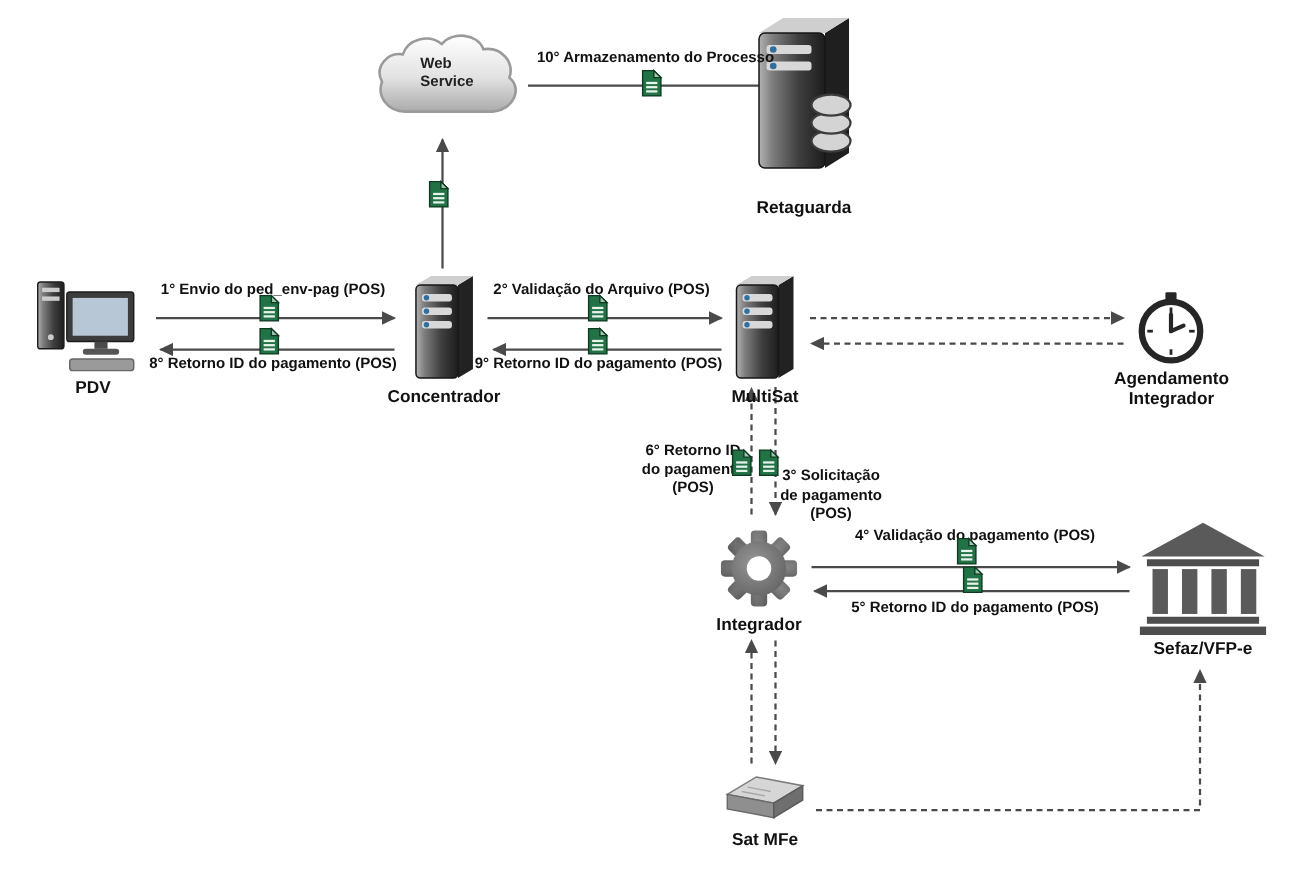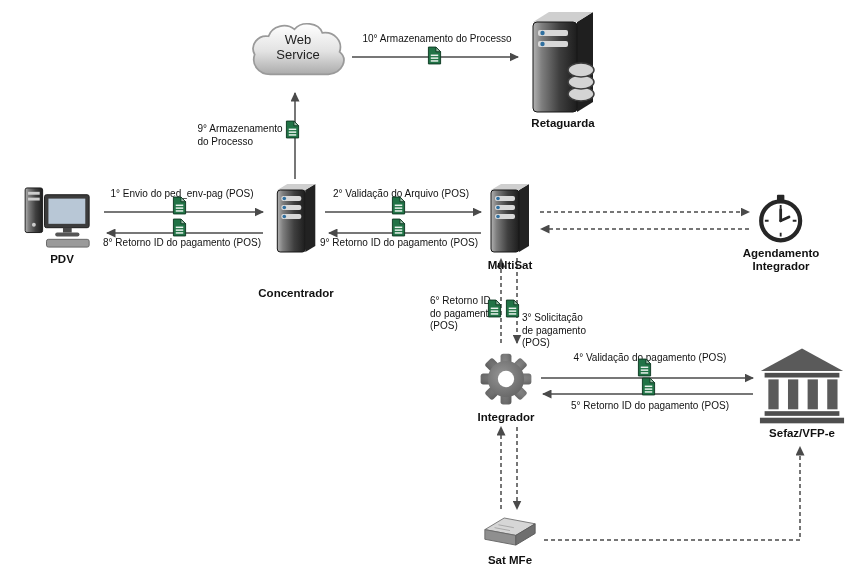--- a/index.html
+++ b/index.html
@@ -4,25 +4,25 @@
 <style>
   * { margin:0; padding:0; box-sizing:border-box; }
   html,body { background:#ffffff; }
   body { font-family:"Liberation Sans", sans-serif; }
   .canvas { position:relative; width:868px; height:587px; background:#ffffff; overflow:hidden; }
   .connectors { position:absolute; inset:0; z-index:1; pointer-events:none; }
   .connectors .solid  { stroke:#4a4a4a; stroke-width:1.5; fill:none; }
   .connectors .dashed { stroke:#4a4a4a; stroke-width:1.5; stroke-dasharray:4 3; fill:none; }
   .node { position:absolute; display:flex; flex-direction:column; align-items:center; transform:translateX(-50%); z-index:2; }
   .node-label { margin-top:3px; font-size:11.5px; font-weight:bold; color:#111; text-align:center; white-space:pre-line; line-height:1.15; }
-  .edge-label { position:absolute; transform:translateX(-50%); font-size:10px; font-weight:normal; color:#111; white-space:pre-line; line-height:1.25; z-index:3; }
+  .edge-label { position:absolute; transform:translateX(-50%); font-size:10px; font-weight:bold; color:#111; text-align:center; white-space:pre-line; line-height:1.25; z-index:3; }
   .doc { position:absolute; z-index:4; }
   .cloud-wrap { position:relative; }
   .cloud-label { position:absolute; left:0; right:0; top:4px; bottom:14px; display:flex; align-items:center; justify-content:center;
-                 font-size:13px; font-weight:normal; color:#222; white-space:pre-line; text-align:center; line-height:1.15; }
+                 font-size:10px; font-weight:bold; color:#222; white-space:pre-line; line-height:1.15; }
 </style>
 </head>
 <body>
 
 <svg width="0" height="0" style="position:absolute" aria-hidden="true">
   <defs>
     <linearGradient id="gMetal" x1="0" y1="0" x2="1" y2="0">
       <stop offset="0" stop-color="#b2b2b2"></stop>
       <stop offset="0.2" stop-color="#7e7e7e"></stop>
       <stop offset="0.6" stop-color="#3f3f3f"></stop>
@@ -175,38 +175,38 @@
     <path class="dashed" d="M544 540 H800 V447" marker-end="url(#arrow)"></path>
   </svg>
 
   <div class="node" style="left:62px; top:186px;">
     <svg width="78" height="64">
         <use href="#icon-pc"></use>
       </svg>
     <div class="node-label">PDV</div>
   </div>
 
-  <div class="node" style="left:296px; top:182px;gap:28px;">
+  <div class="node" style="left:296px; top:182px;">
     <svg width="50" height="74">
         <use href="#icon-server"></use>
       </svg>
     <div class="node-label">Concentrador</div>
   </div>
 
   <div class="node" style="left:298px; top:20px;">
     <div class="cloud-wrap">
       <svg width="104" height="62">
           <use href="#icon-cloud"></use>
         </svg>
       <div class="cloud-label">Web
 Service</div>
     </div>
   </div>
 
-  <div class="node" style="left:563px; top:10px;">
+  <div class="node" style="left:536px; top:10px;gap:16px;">
     <svg width="76" height="104">
         <use href="#icon-server-big"></use>
       </svg>
     <div class="node-label">Retaguarda</div>
   </div>
 
   <div class="node" style="left:510px; top:182px;">
     <svg width="50" height="74">
         <use href="#icon-server"></use>
       </svg>
@@ -239,22 +239,20 @@
     <svg width="58" height="37">
         <use href="#icon-satmfe"></use>
       </svg>
     <div class="node-label">Sat MFe</div>
   </div>
 
   <div class="edge-label" style="left:182px; top:188px;">1° Envio do ped_env-pag (POS)</div>
   <div class="edge-label" style="left:182px; top:237px;">8° Retorno ID do pagamento (POS)</div>
   <div class="edge-label" style="left:401px; top:188px;">2° Validação do Arquivo (POS)</div>
   <div class="edge-label" style="left:399px; top:237px;">9° Retorno ID do pagamento (POS)</div>
-  <div class="edge-label" style="left:240px; top:123px;">9° Armazenamento
-do Processo</div>
   <div class="edge-label" style="left:437px; top:33px;">10° Armazenamento do Processo</div>
   <div class="edge-label" style="left:462px; top:295px;">6° Retorno ID
 do pagamento
 (POS)</div>
   <div class="edge-label" style="left:554px; top:290px;margin-top:22px;">3° Solicitação
 de pagamento
 (POS)</div>
   <div class="edge-label" style="left:650px; top:352px;">4° Validação do pagamento (POS)</div>
   <div class="edge-label" style="left:650px; top:400px;">5° Retorno ID do pagamento (POS)</div>
 

